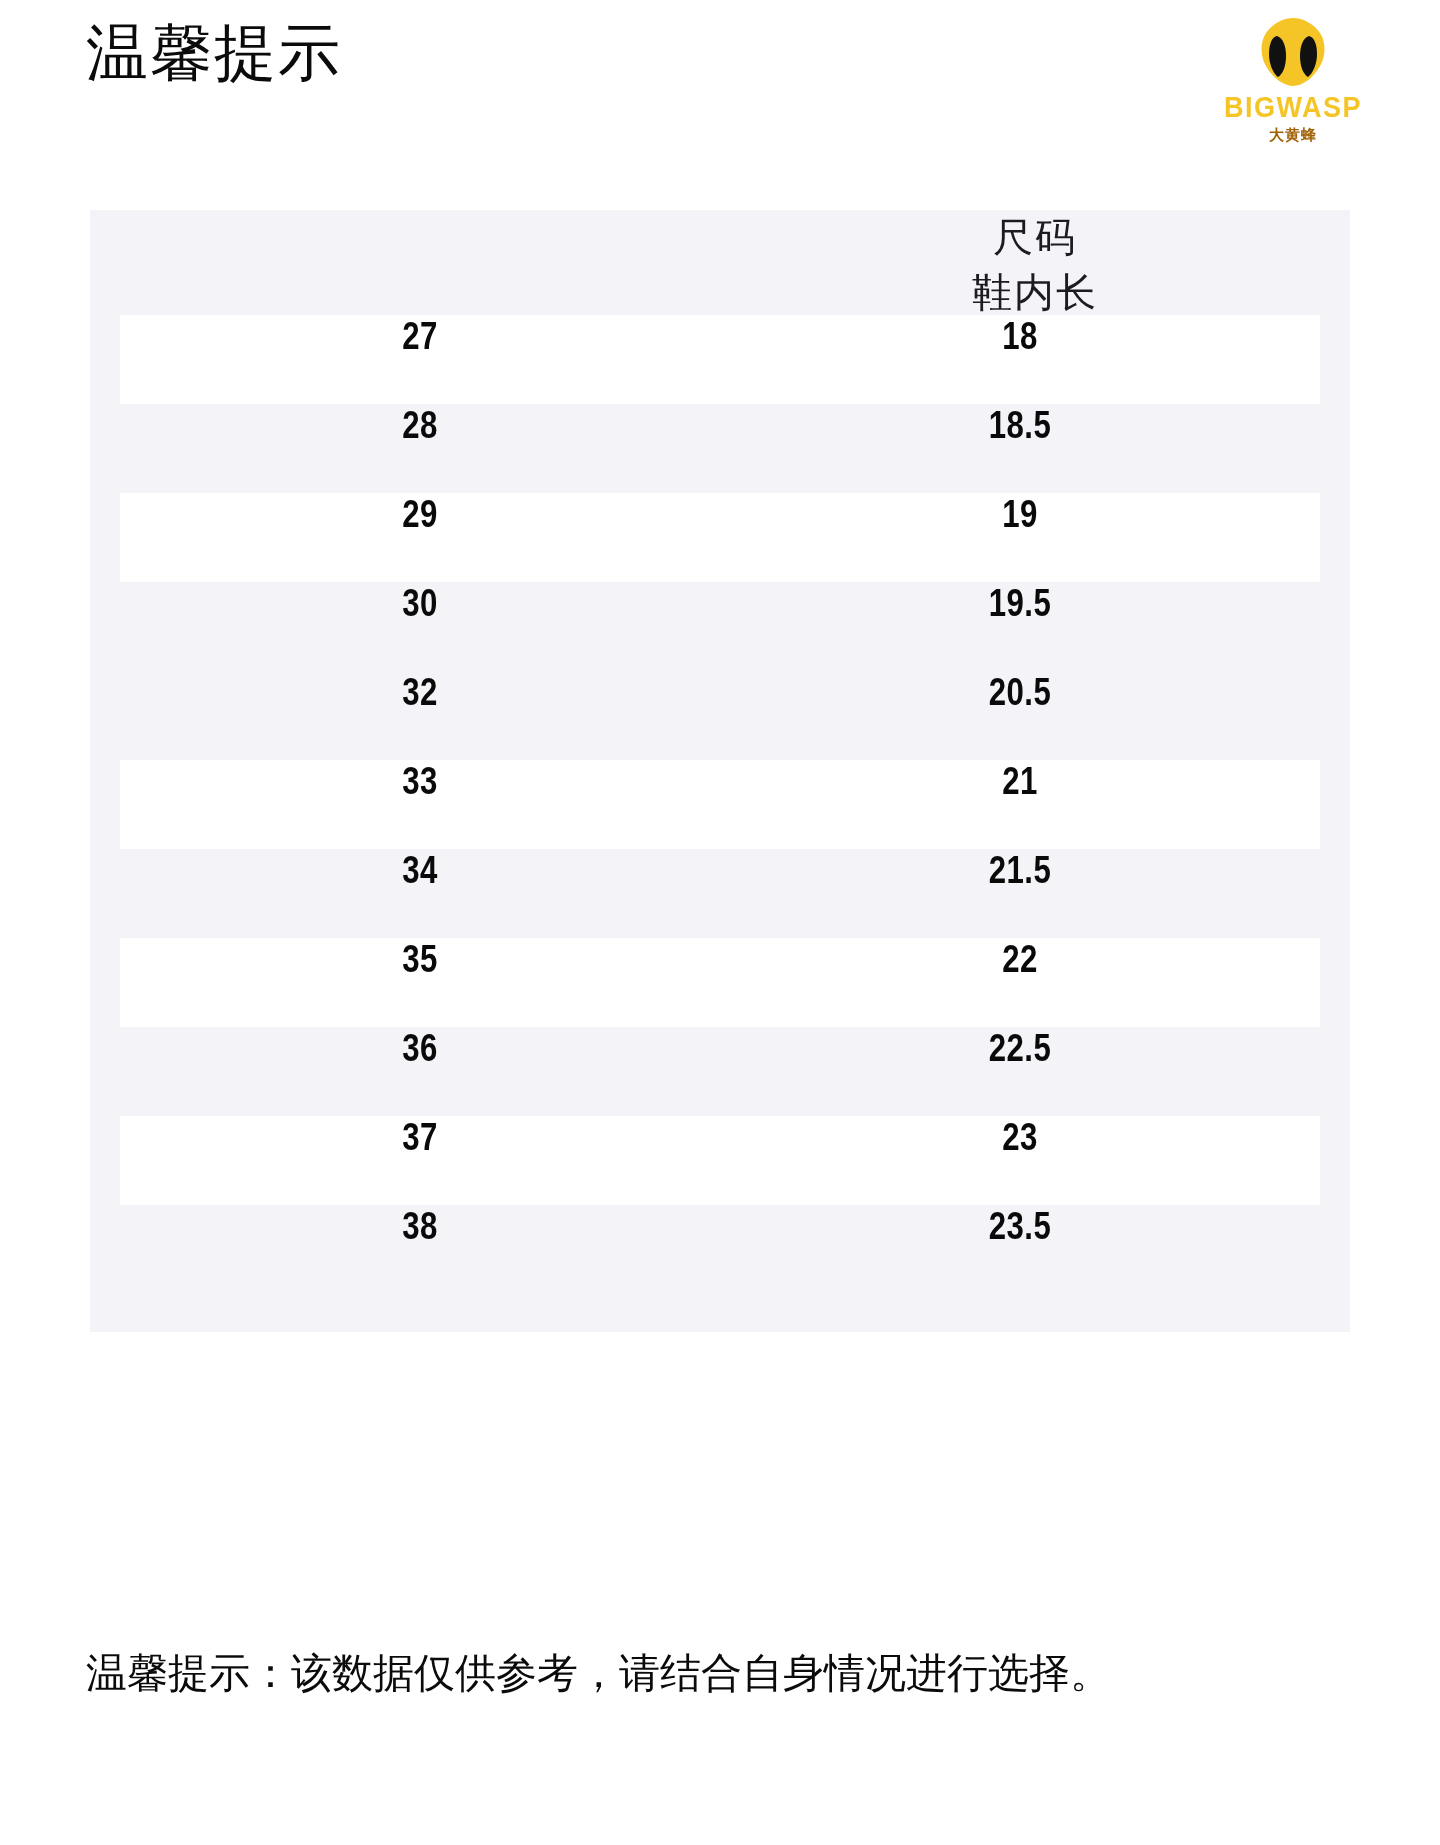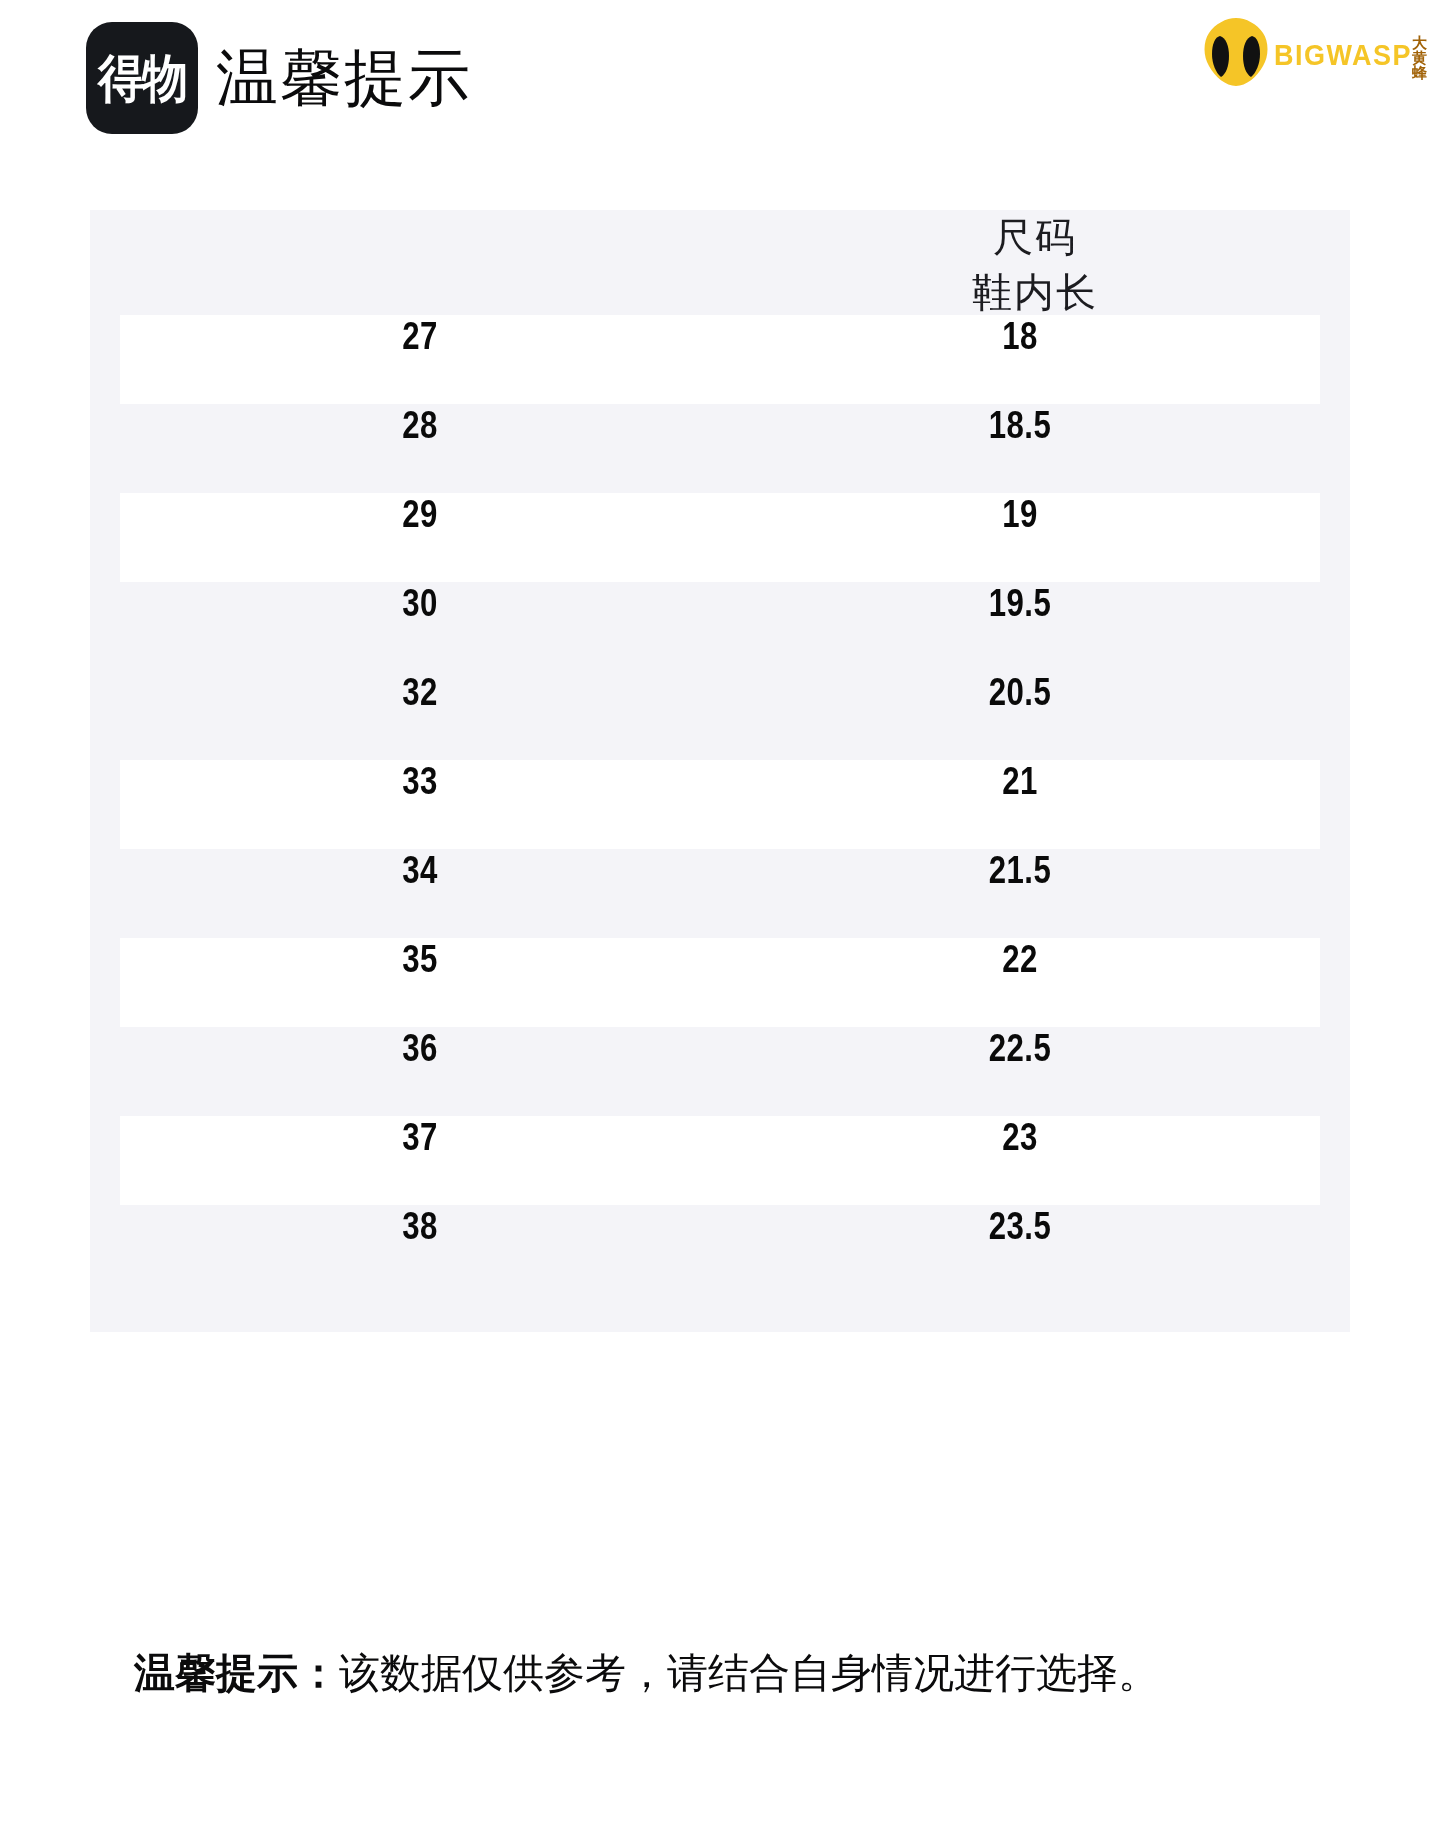--- a/index.html
+++ b/index.html
@@ -59,21 +59,21 @@
     line-height: 1;
     white-space: nowrap;
   }
 
   .brand-right {
     position: absolute;
     right: 52px;
     top: 16px;
     width: 190px;
     display: flex;
-    flex-direction: row;
+    flex-direction: column;
     align-items: center;
   }
   .wasp-mark {
     width: 76px;
     height: 76px;
     position: relative;
   }
   .wasp-mark svg { display: block; }
   .wasp-wordmark {
     margin-top: 2px;
@@ -149,36 +149,32 @@
   .note {
     position: absolute;
     left: 86px;
     top: 1648px;
     font-size: 41px;
     line-height: 1.25;
     color: #0b0b0c;
     white-space: nowrap;
   }
   .note-label {
-    font-weight: 700;
-    margin-left: 48px;
+    font-weight: 400;
   }
   .note-body {
     font-weight: 400;
   }
 </style>
 </head>
 <body>
 
 <div class="page-header">
 
   <div class="brand-left">
-    <div class="dewu-badge">
-      <span class="dewu-badge-text">得物</span>
-    </div>
     <div class="page-title">温馨提示</div>
   </div>
 
   <div class="brand-right">
     <div class="wasp-mark">
       <svg width="76" height="76" viewBox="0 0 76 76" aria-hidden="true">
         <path d="M38 2 C48 2 59 8 65 17 C71 26 71 40 65 50 C59 61 48 70 38 70
                  C28 70 17 61 11 50 C5 40 5 26 11 17 C17 8 28 2 38 2 Z" fill="#f5c527"></path>
         <path d="M22 20 C28 22 31 30 31 40 C31 50 28 58 23 61
                  C18 57 14 48 14 38 C14 28 17 21 22 20 Z" fill="#111111"></path>

